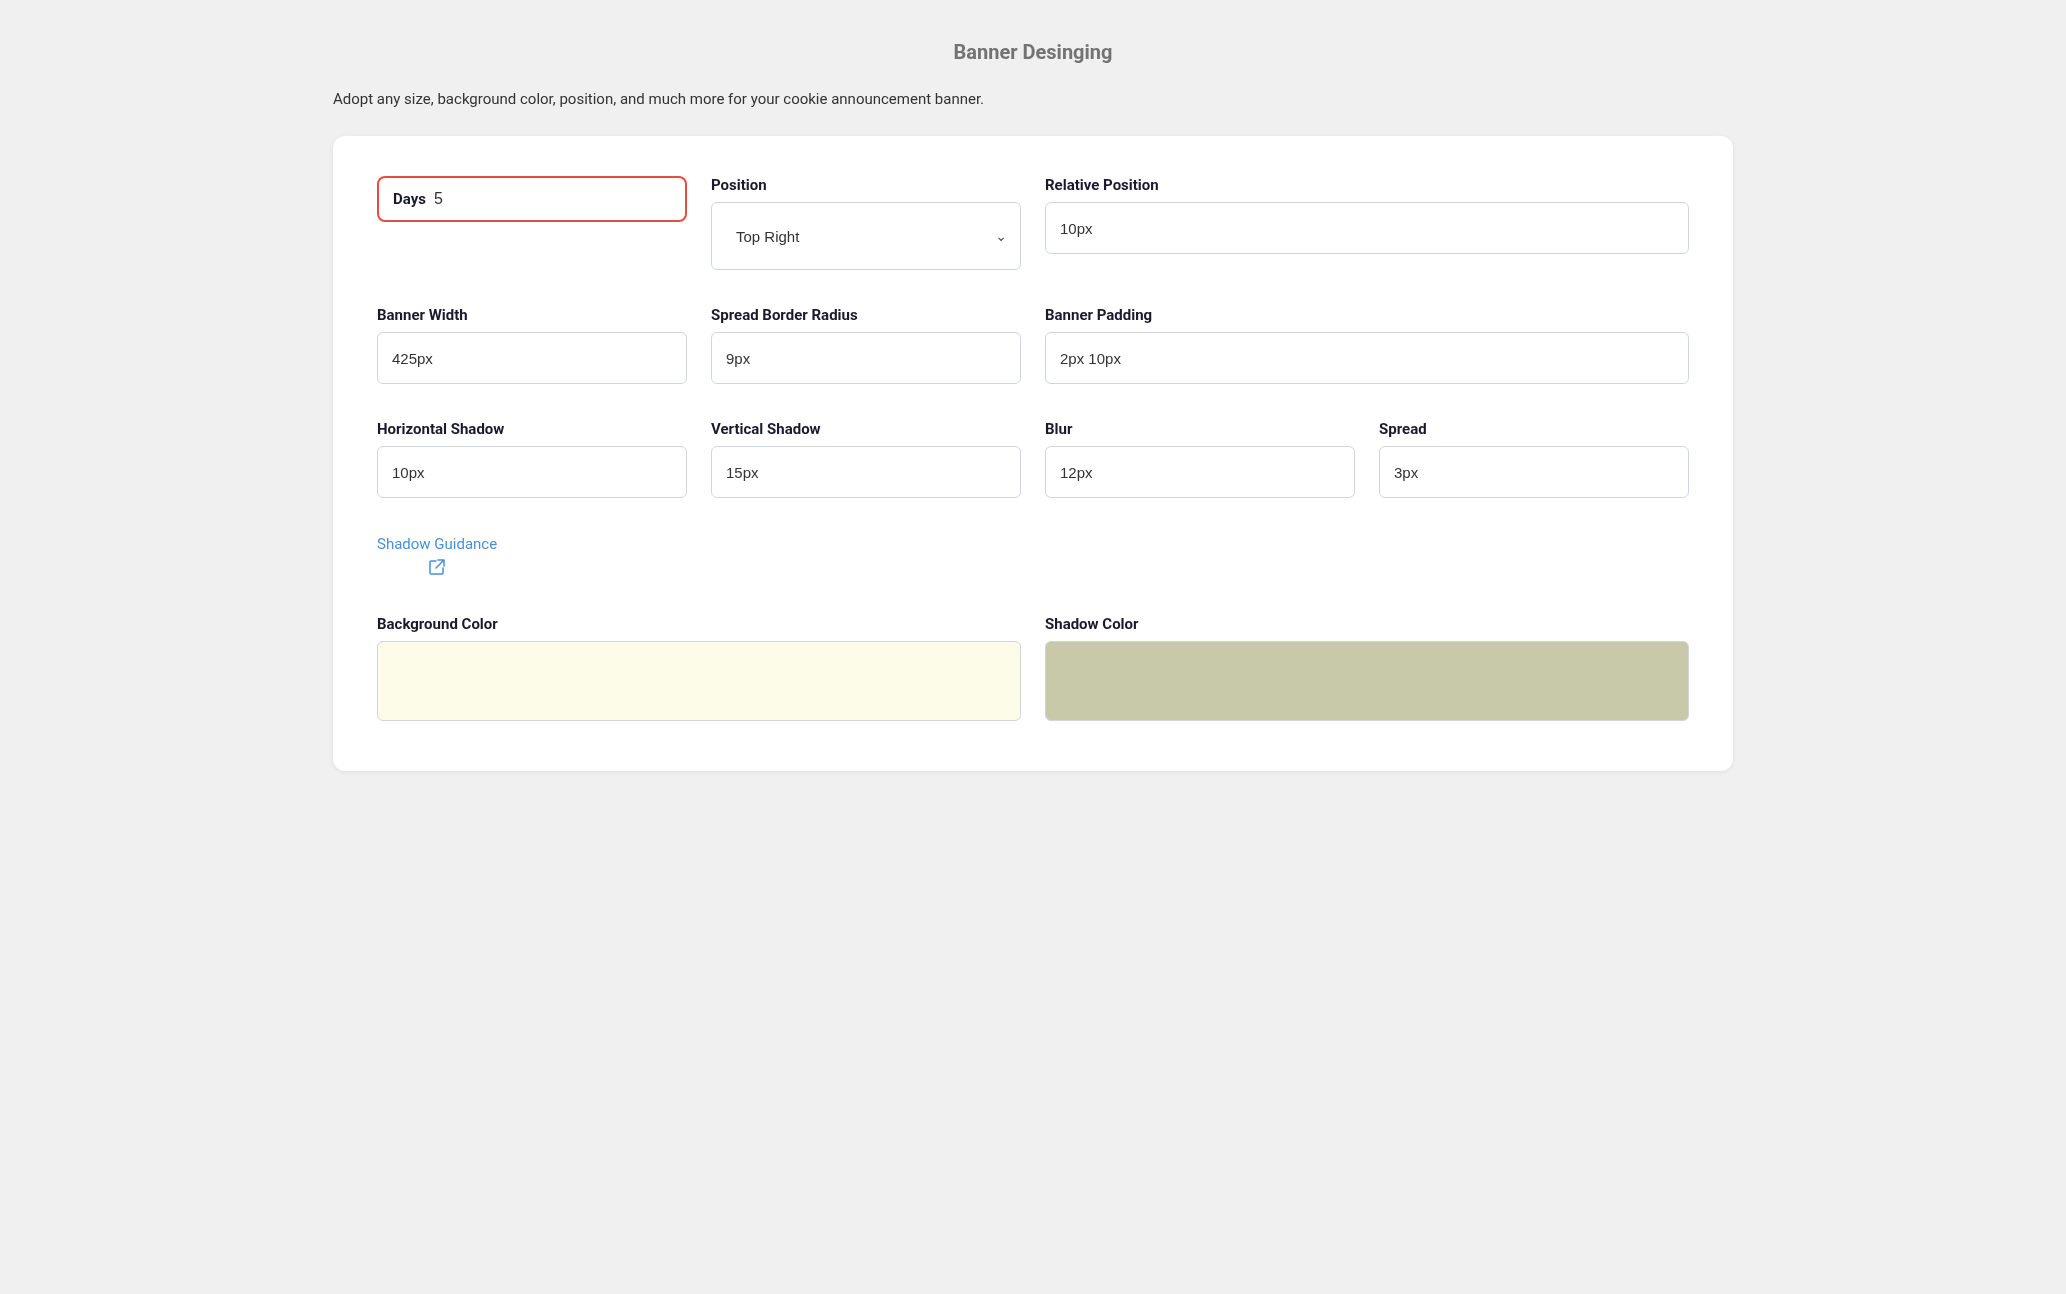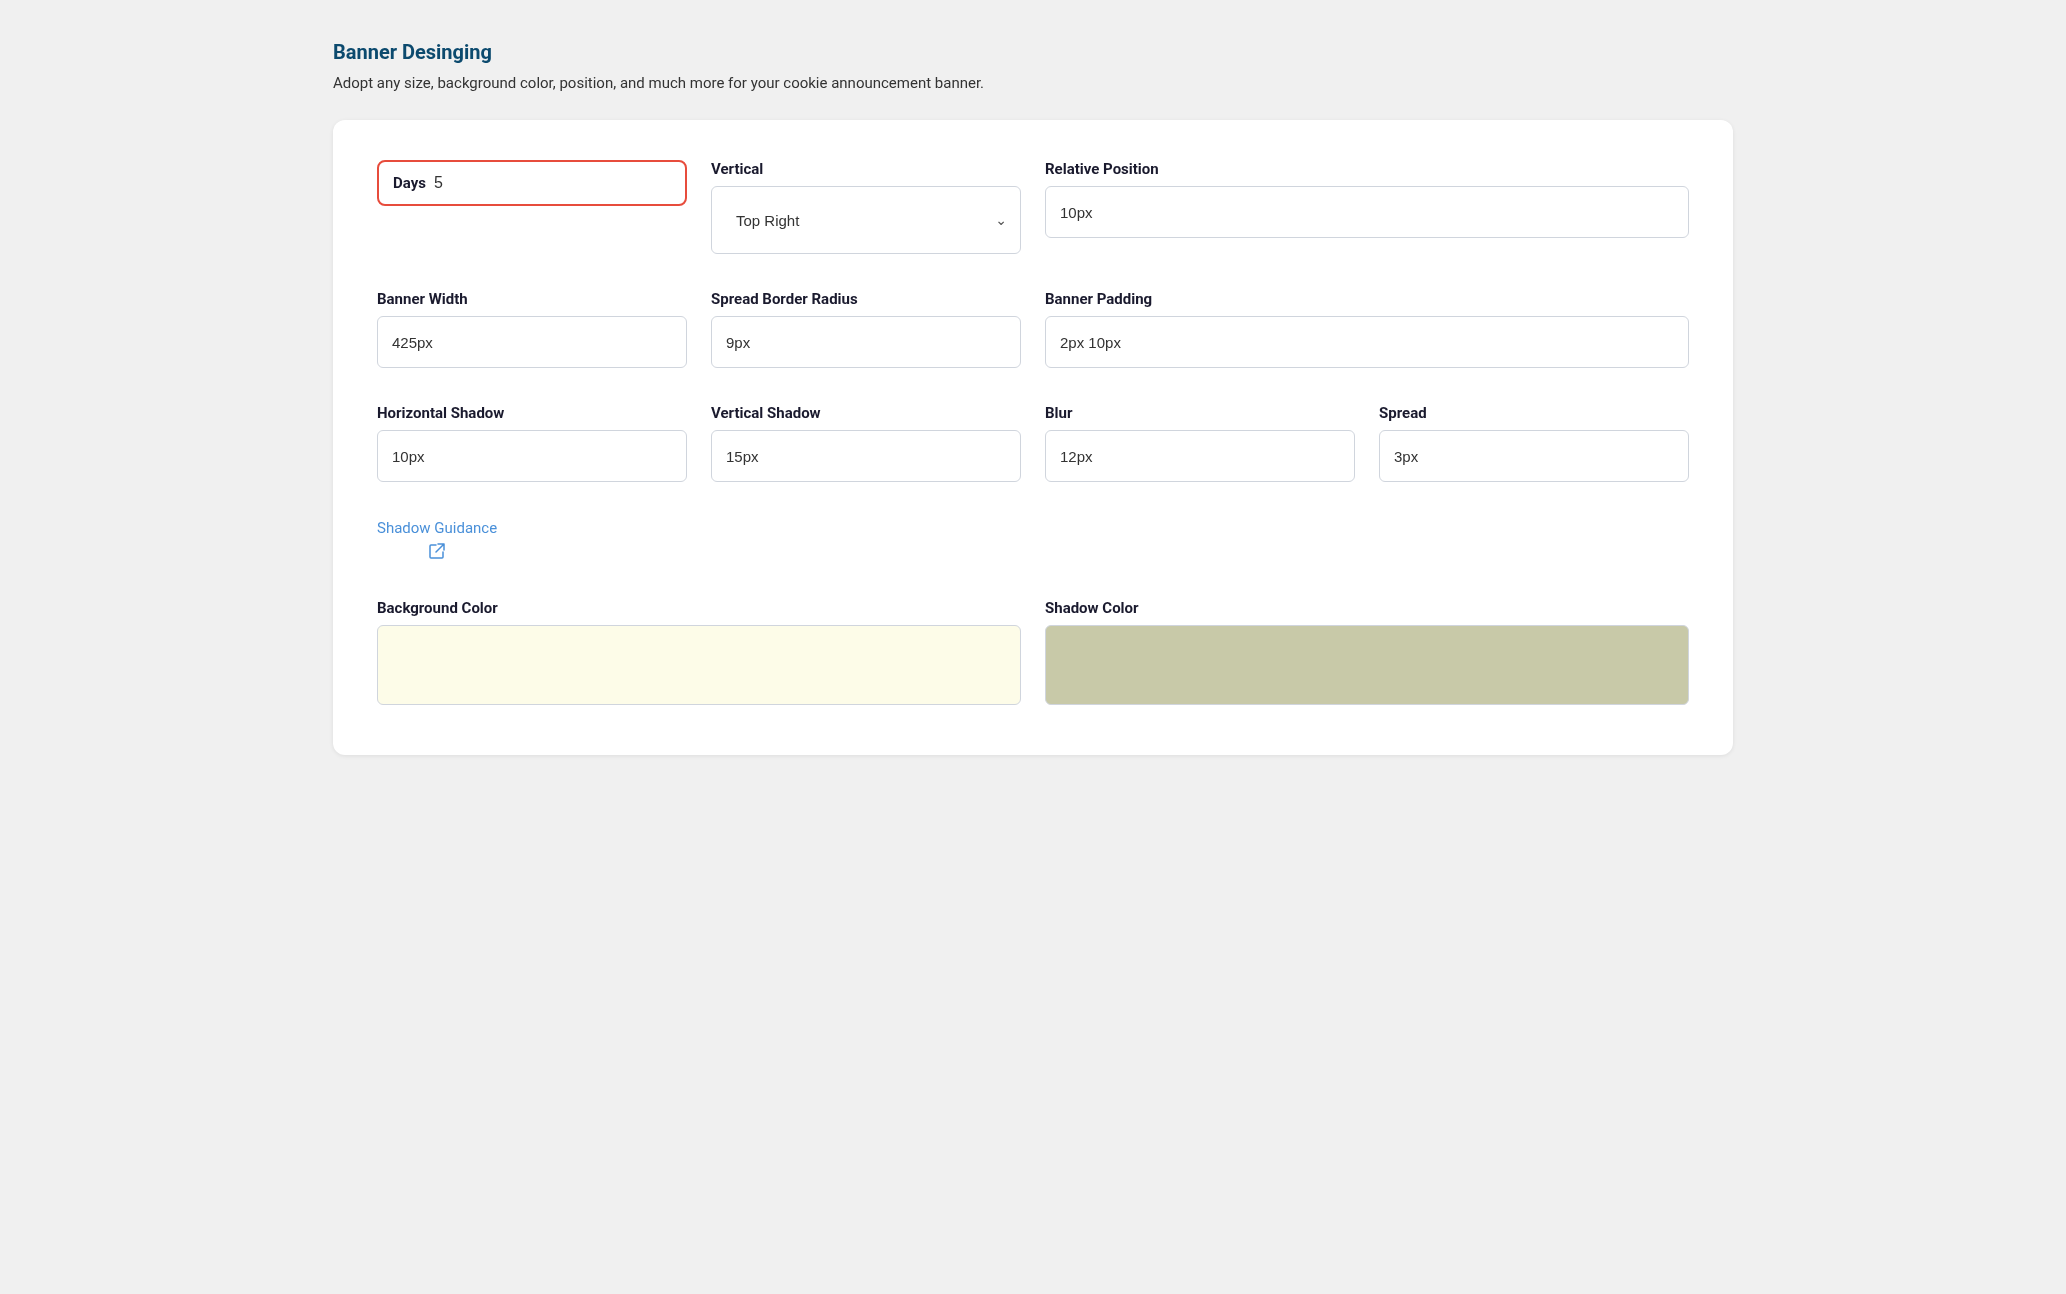--- a/index.html
+++ b/index.html
@@ -19,22 +19,23 @@
     }
 
     .page-container {
       width: 100%;
       max-width: 1400px;
     }
 
     .page-title {
       font-size: 20px;
       font-weight: 700;
-      color: #0c4a6e;
-      margin-bottom: 10px;
+      color: #737373;
+      margin-bottom: 26px;
+      text-align: center;
     }
 
     .page-description {
       font-size: 15px;
       color: #333;
       margin-bottom: 28px;
     }
 
     .card {
       background: #ffffff;
@@ -219,21 +220,21 @@
 
     <div class="form-row">
       <div style="flex: 0 0 310px;">
         <div class="days-group-wrapper">
           <label class="days-label-inside">Days</label>
           <input class="days-input-borderless" type="text" value="5" style="">
         </div>
       </div>
 
       <div class="form-group position">
-        <label class="form-label">Vertical</label>
+        <label class="form-label">Position</label>
         <div class="select-wrapper">
           <select class="form-select">
             <option>Top Right</option>
             <option>Top Left</option>
             <option>Bottom Right</option>
             <option>Bottom Left</option>
             <option>Top Center</option>
             <option>Bottom Center</option>
           </select>
           <span class="select-chevron">⌄</span>

